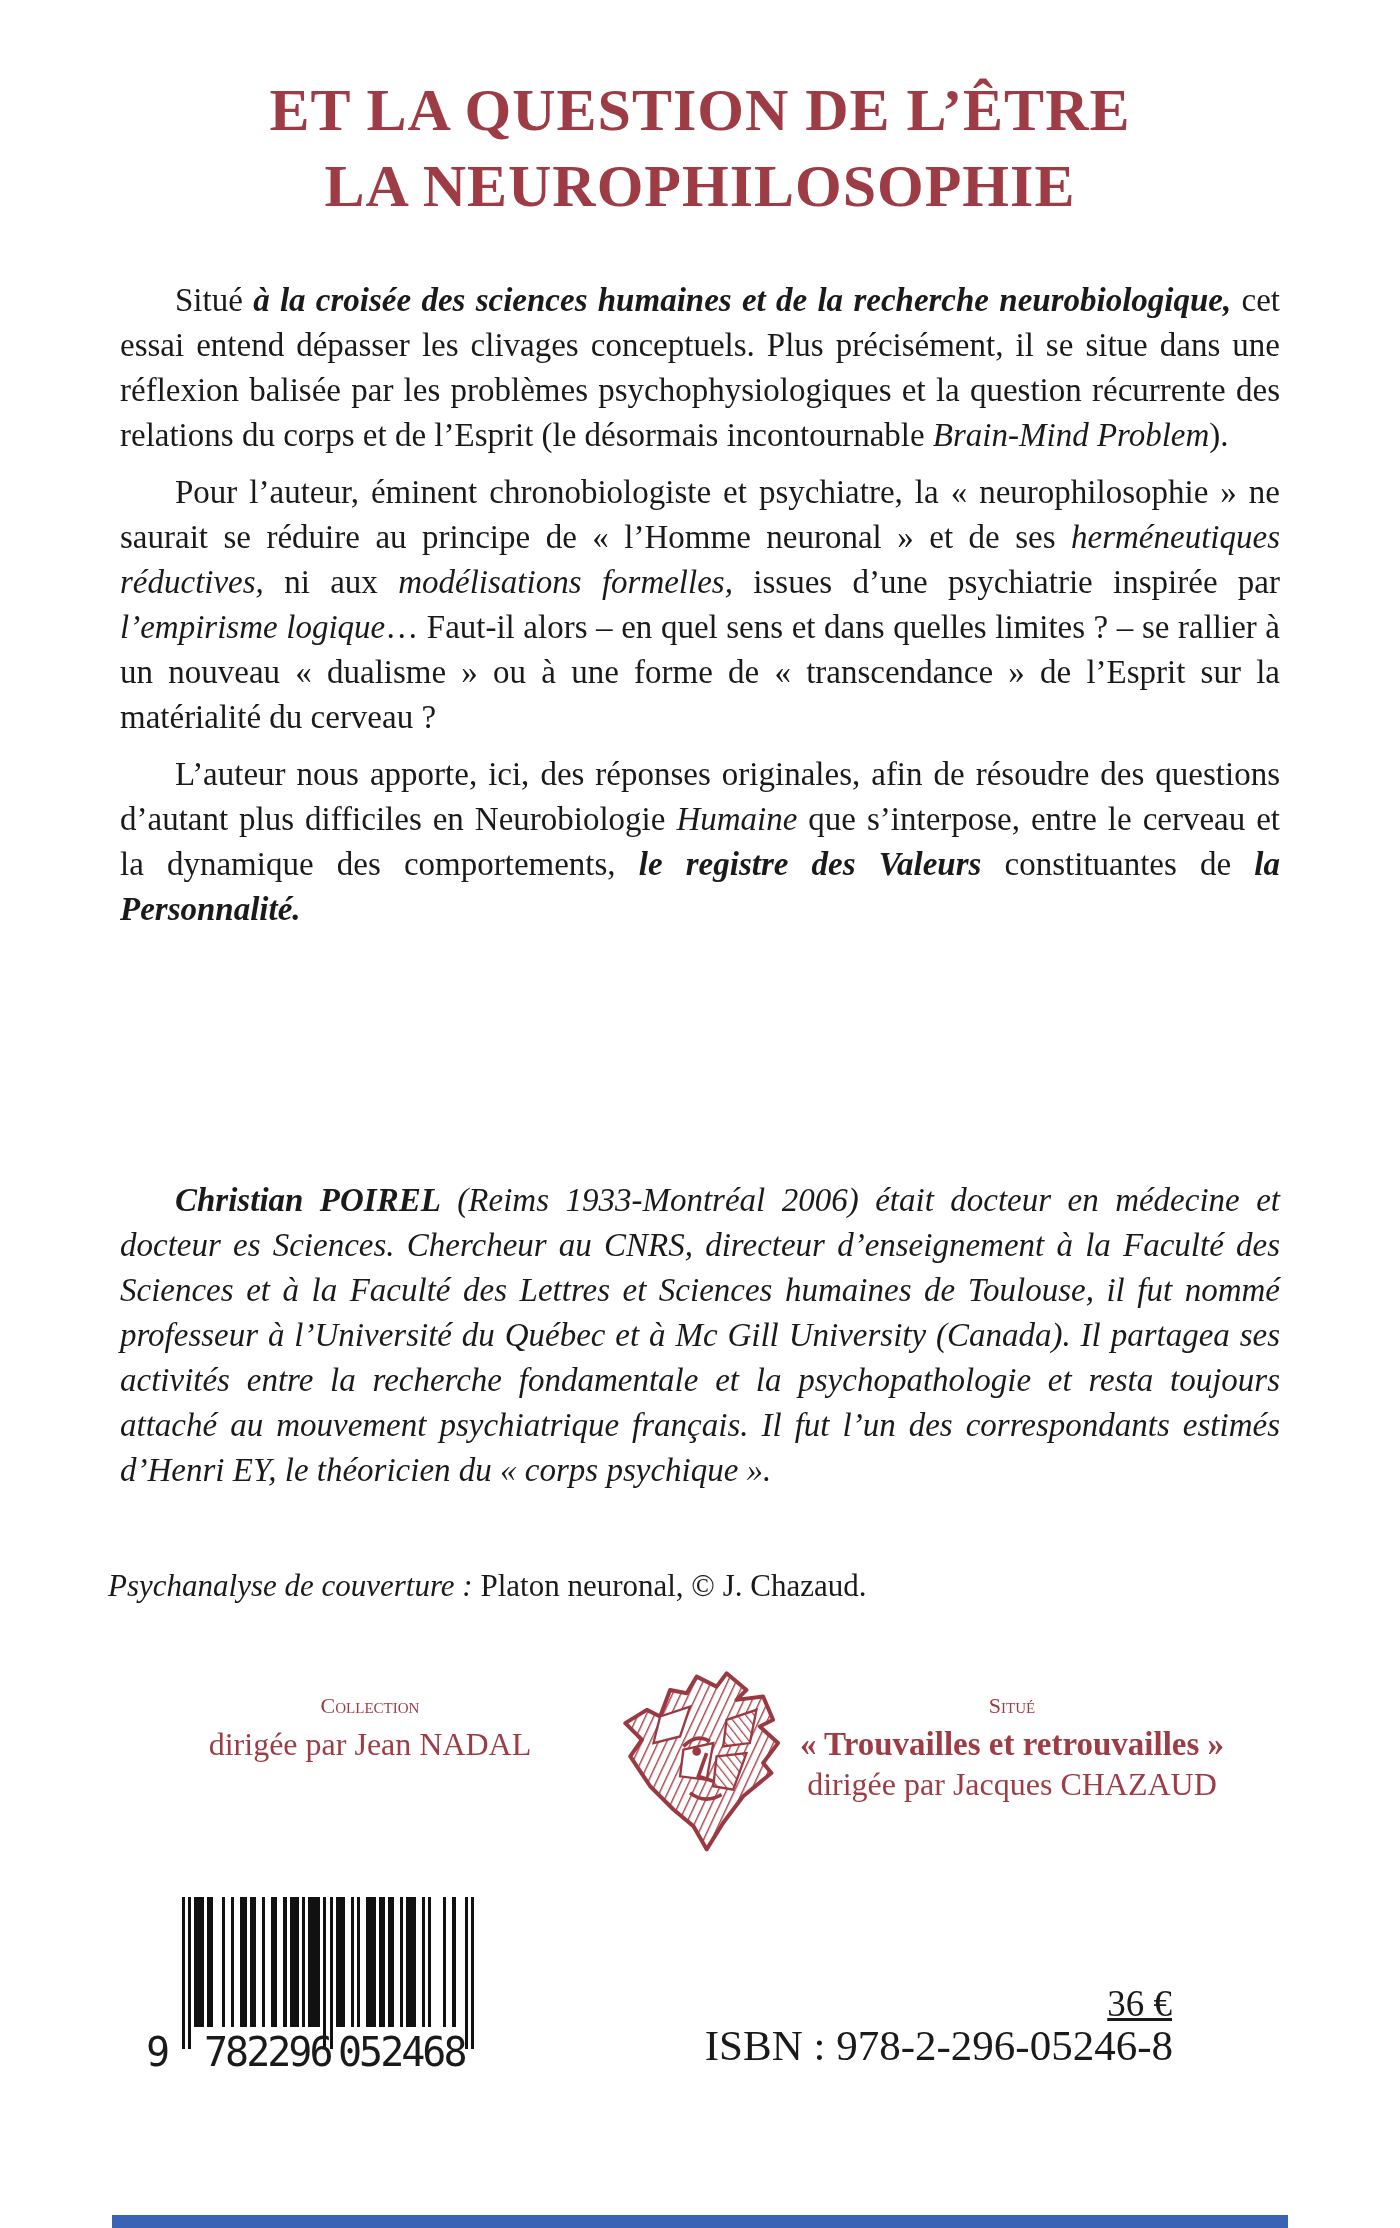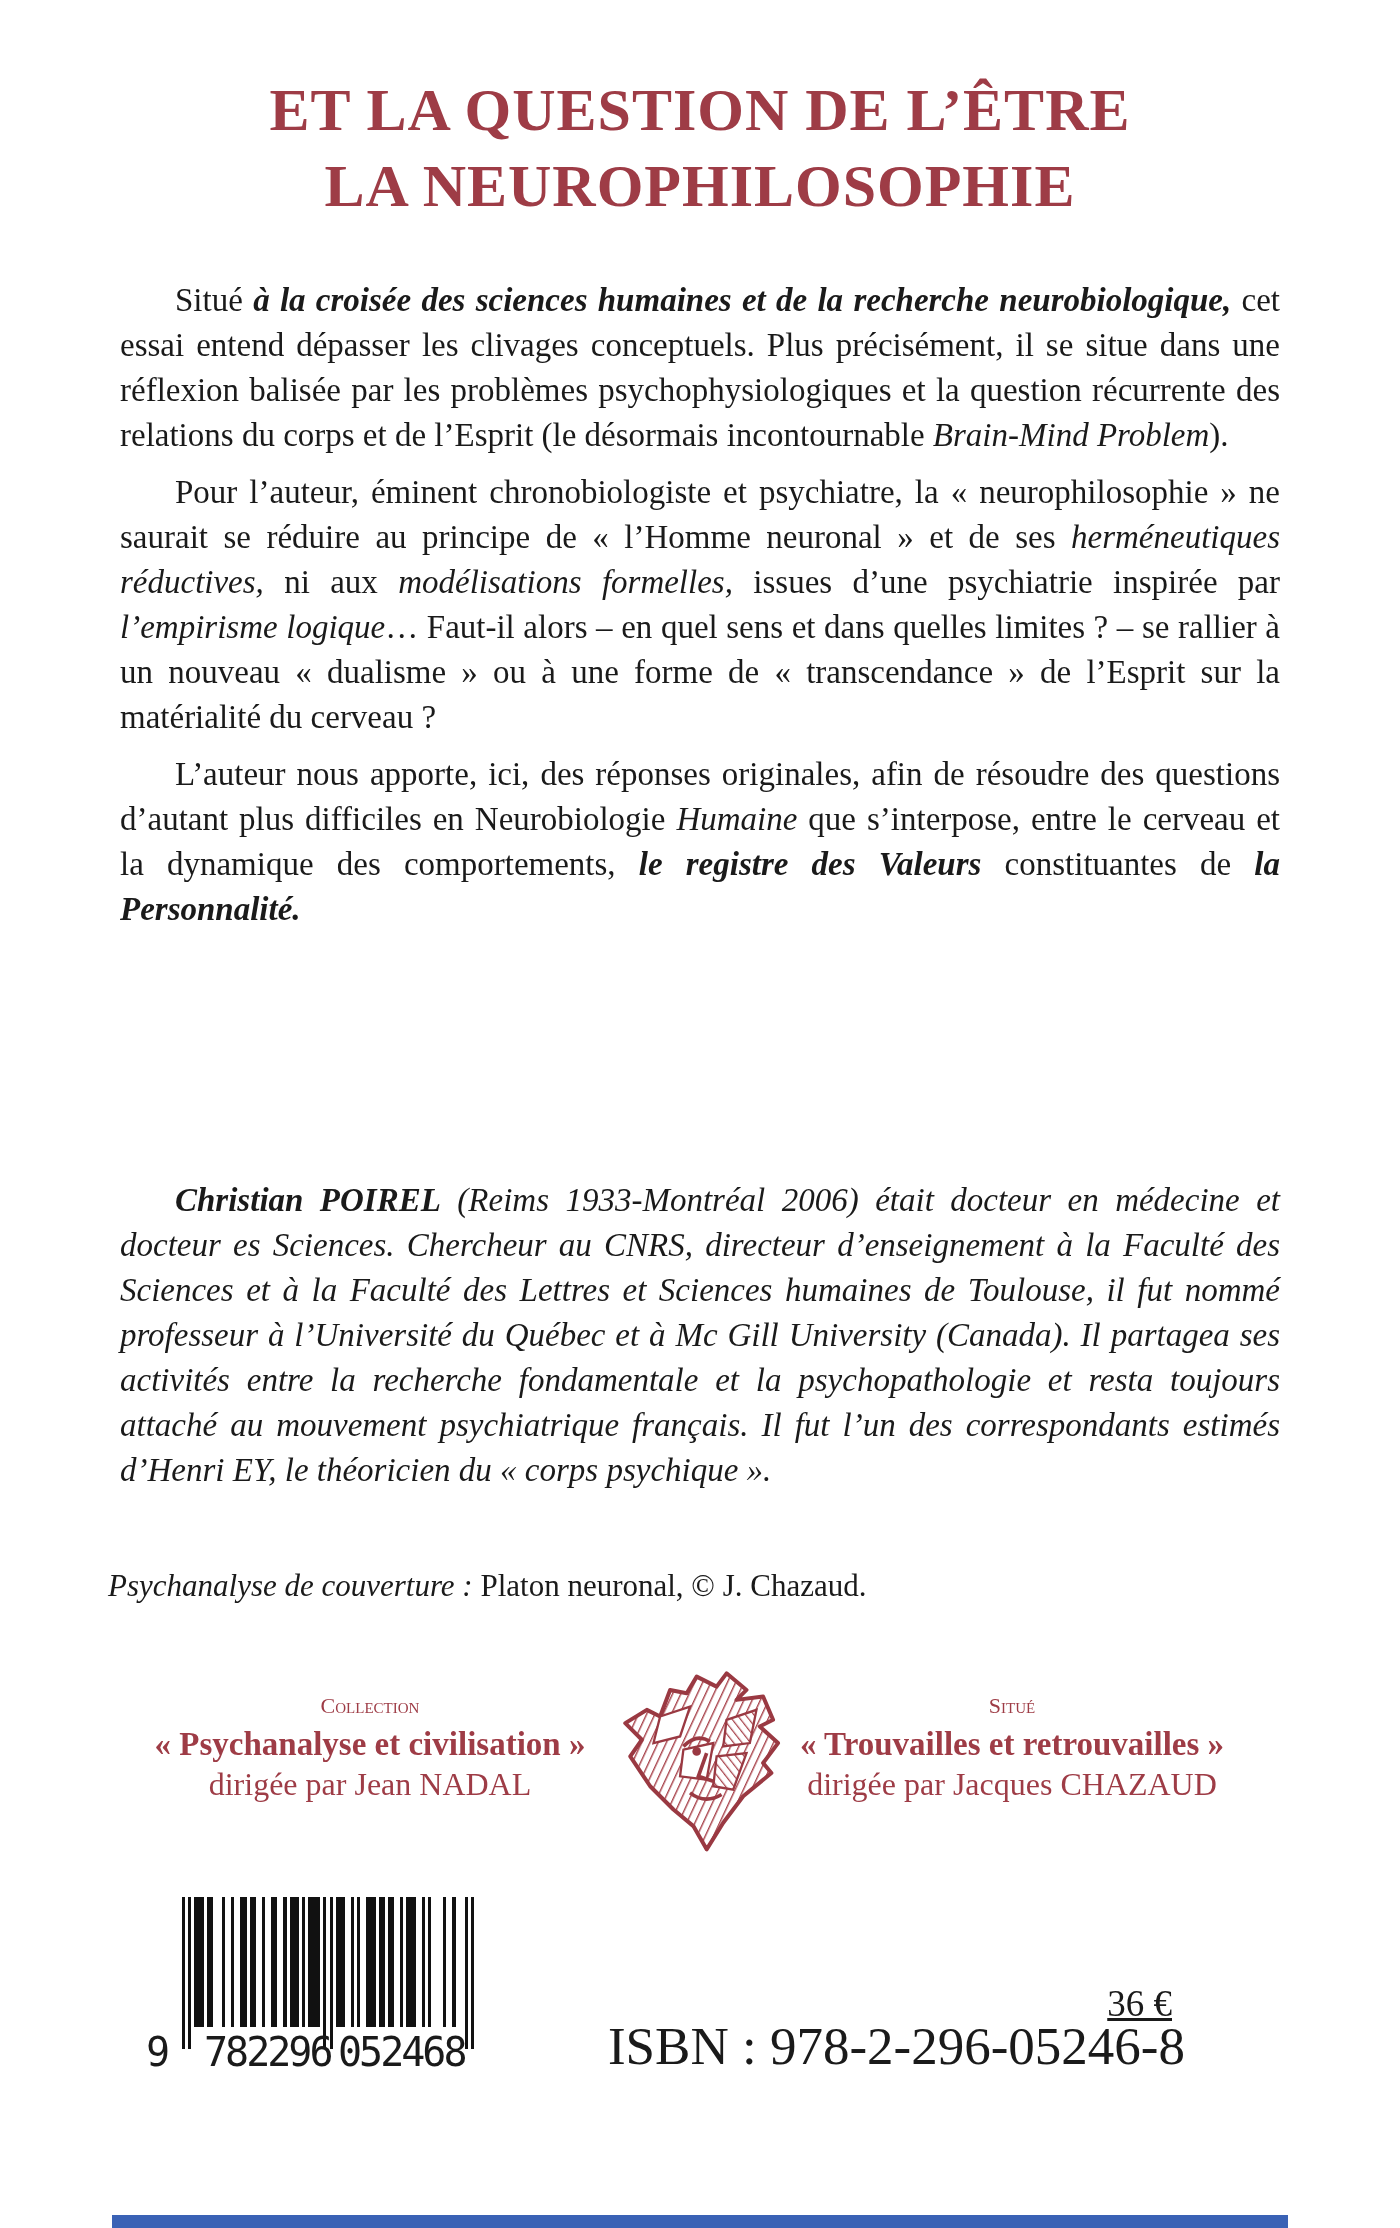--- a/index.html
+++ b/index.html
@@ -56,22 +56,22 @@
     font-family:"DejaVu Sans Mono", monospace;font-size:40px;line-height:42px;
     letter-spacing:-3px;color:#1a1a1a;}
   .bc-first{position:absolute;left:-36px;top:0;}
   .bc-left{position:absolute;left:22px;top:0;width:132px;text-align:left;}
   .bc-right{position:absolute;left:156px;top:0;width:132px;text-align:left;}
   .price{
     position:absolute;top:1984px;right:228px;
     font-size:37px;line-height:40px;text-align:center;text-decoration:underline;
   }
   .isbn{
-    position:absolute;top:2024px;right:215px;
-    font-size:53px;line-height:44px;text-align:right;
+    position:absolute;top:2024px;right:227px;
+    font-size:43px;line-height:44px;text-align:right;
   }
   .bottom-bar{
     position:absolute;bottom:0;left:112px;width:1176px;height:13px;
     background:var(--bottom-bar);
   }
 </style>
 </head>
 <body>
 
 <div class="page">
@@ -88,21 +88,20 @@
   </div>
 
   <div class="bio">
     <p class="para"><span class="seg bold-italic">Christian POIREL</span><span class="seg italic"> (Reims 1933-Montréal 2006) était docteur en médecine et docteur es Sciences. Chercheur au CNRS, directeur d’enseignement à la Faculté des Sciences et à la Faculté des Lettres et Sciences humaines de Toulouse, il fut nommé professeur à l’Université du Québec et à Mc Gill University (Canada). Il partagea ses activités entre la recherche fondamentale et la psychopathologie et resta toujours attaché au mouvement psychiatrique français. Il fut l’un des correspondants estimés d’Henri EY, le théoricien du « corps psychique ».</span></p>
   </div>
 
   <p class="illustration"><span class="seg italic">Psychanalyse de couverture : </span><span class="seg roman">Platon neuronal, © J. Chazaud.</span></p>
 
   <div class="imprint-block imprint-collection">
     <div class="imprint-label">Collection</div>
-    <div class="imprint-title">« Psychanalyse et civilisation »</div>
     <div class="imprint-director">dirigée par Jean NADAL</div>
   </div>
 
   <div class="emblem">
     <svg viewBox="0 0 100 112" xmlns="http://www.w3.org/2000/svg" aria-hidden="true">
       <defs>
         <pattern id="hatch1" width="4.5" height="4.5" patternUnits="userSpaceOnUse" patternTransform="rotate(25)">
           <rect width="4.5" height="4.5" fill="#ffffff"></rect>
           <line x1="0" y1="0" x2="0" y2="4.5" stroke="#a8434c" stroke-width="1.7"></line>
         </pattern>

